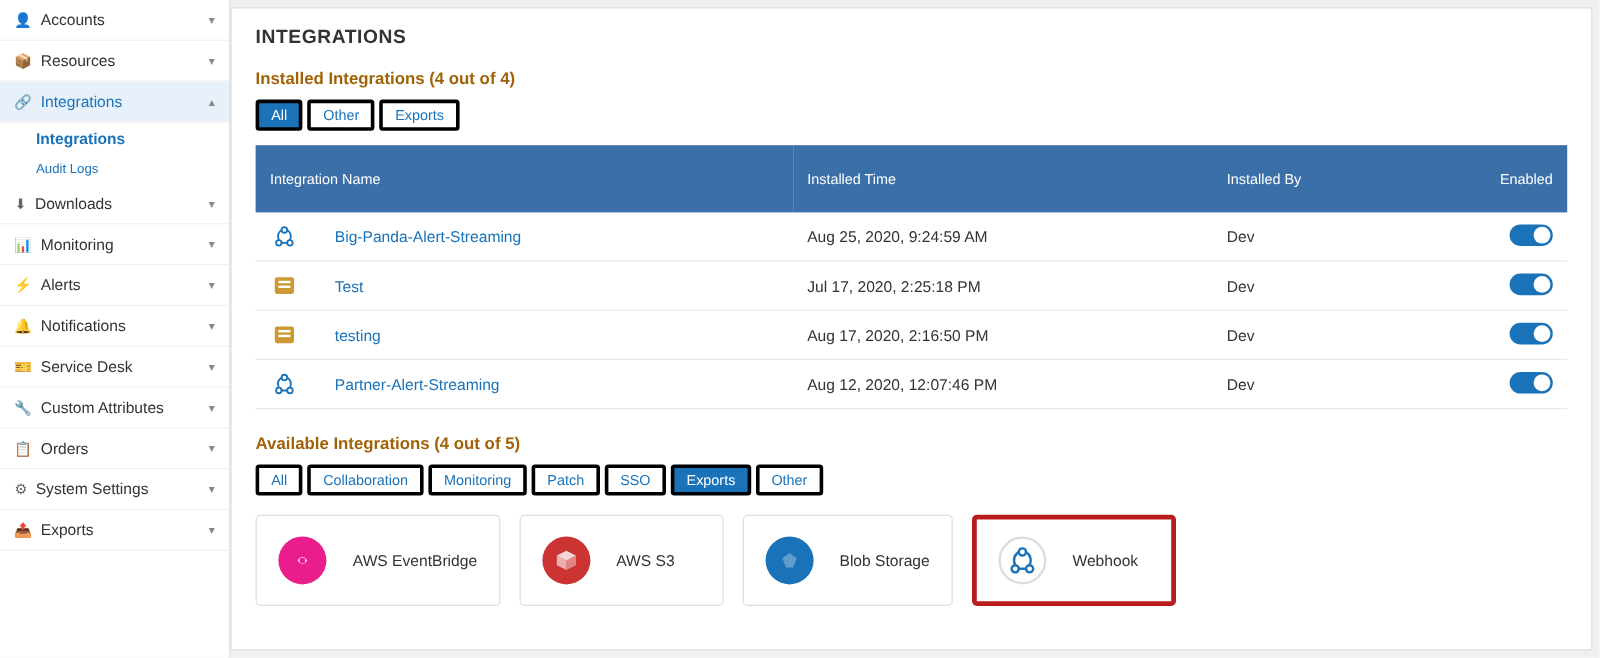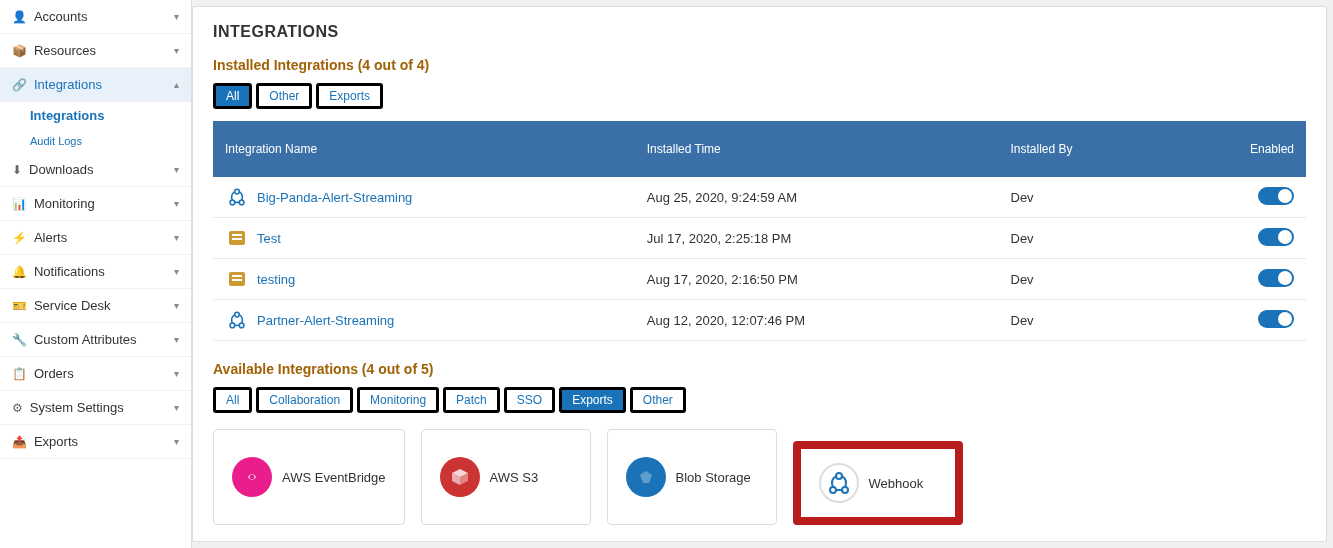--- a/index.html
+++ b/index.html
@@ -119,21 +119,21 @@
 
     .integration-name-cell { display: flex; align-items: center; gap: 8px; }
     .int-icon {
       width: 24px;
       height: 24px;
       display: flex;
       align-items: center;
       justify-content: center;
       font-size: 14px;
     }
-    .int-name-link { color: #1a73b8; cursor: pointer; }
+    .int-name-link { color: #1a73b8; cursor: pointer; margin-left: 22px; }
 
     
     .toggle {
       display: inline-block;
       width: 36px;
       height: 18px;
       background: #1a73b8;
       border-radius: 9px;
       position: relative;
       cursor: pointer;
@@ -150,31 +150,30 @@
     }
 
     
     .available-section { margin-top: 10px; }
     .available-filter-buttons { display: flex; gap: 4px; margin-bottom: 16px; flex-wrap: wrap; }
 
     .integration-cards { display: flex; gap: 16px; flex-wrap: wrap; }
     .integration-card {
       display: flex;
       align-items: center;
-      gap: 10px;
+      gap: 22px;
       padding: 14px 18px;
       border: 1px solid #ddd;
       border-radius: 4px;
       cursor: pointer;
       min-width: 170px;
       background: #fff;
     }
     .integration-card.selected {
-      border: 8px solid #b91c1c;
-      margin-top: 12px;
+      border: 4px solid #b91c1c;
     }
     .card-icon {
       width: 40px;
       height: 40px;
       border-radius: 50%;
       display: flex;
       align-items: center;
       justify-content: center;
       font-size: 18px;
       font-weight: bold;

